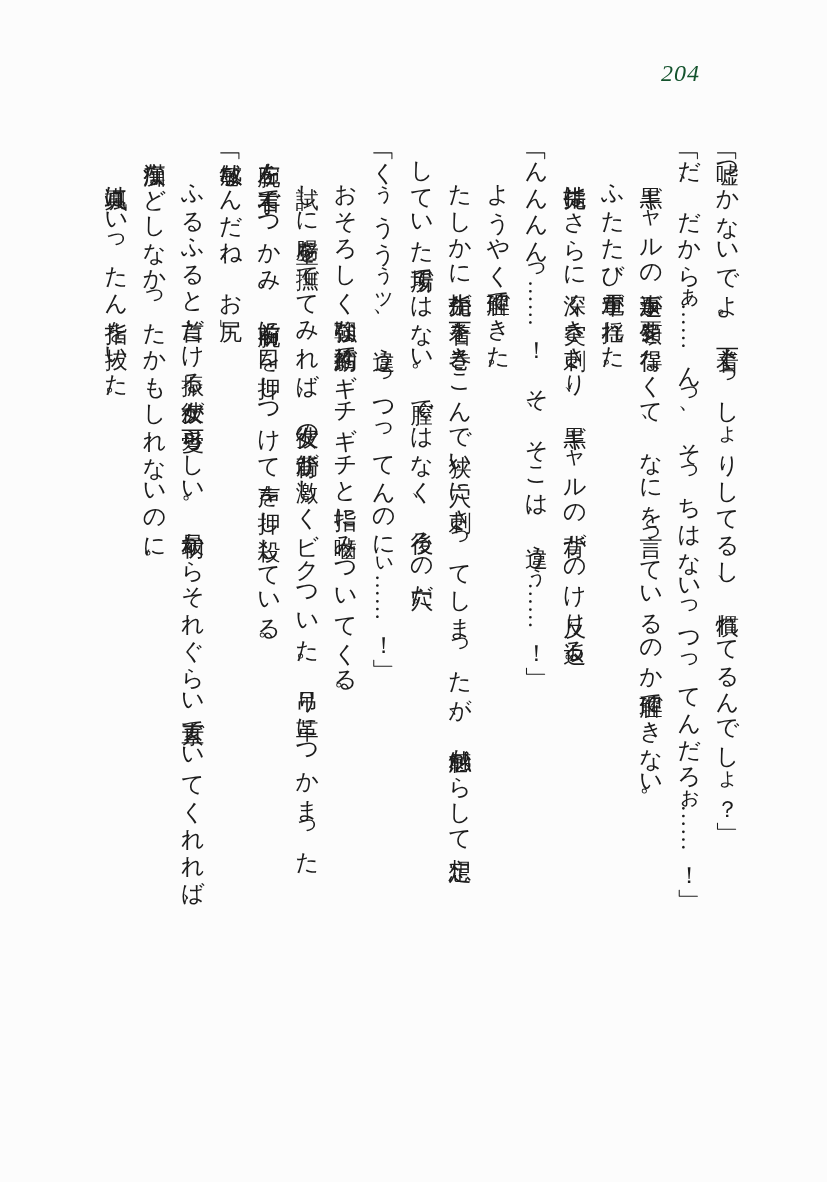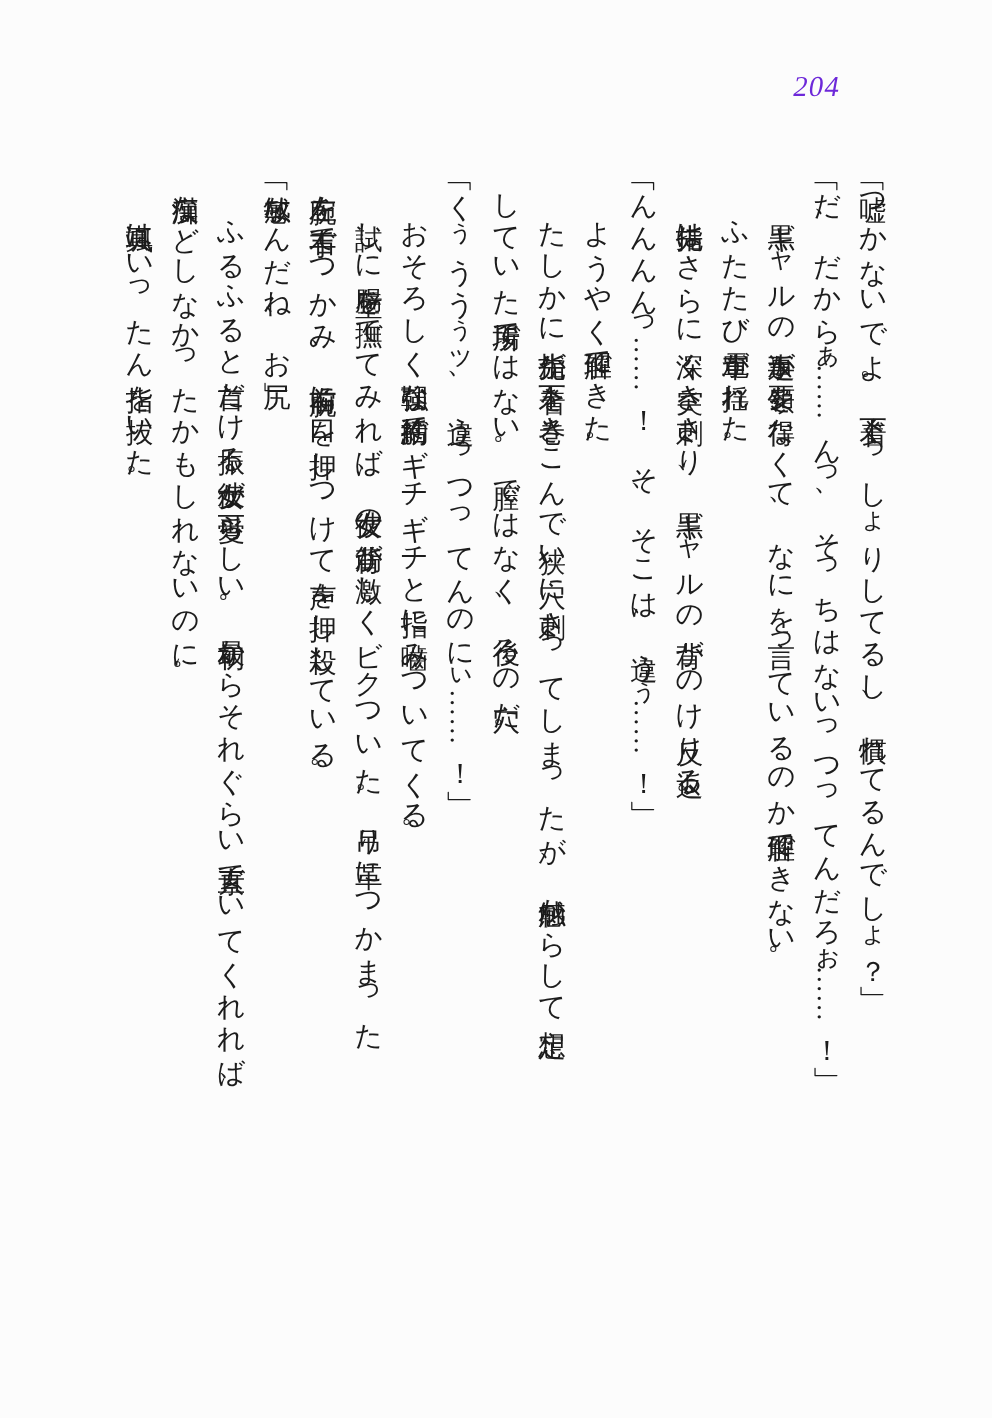--- a/index.html
+++ b/index.html
@@ -19,21 +19,21 @@
     position: absolute;
     inset: 0;
   }
   .page-number {
     position: absolute;
     top: 60px;
     left: 661px;
     font-size: 24px;
     font-style: italic;
     letter-spacing: 1px;
-    color: #6d28d9;
+    color: #14532d;
   }
   .text-block {
     position: absolute;
     top: 145px;
     right: 81px;
     writing-mode: vertical-rl;
     text-orientation: mixed;
     font-size: 23px;
     letter-spacing: 0.5px;
     line-height: 38.2px;

